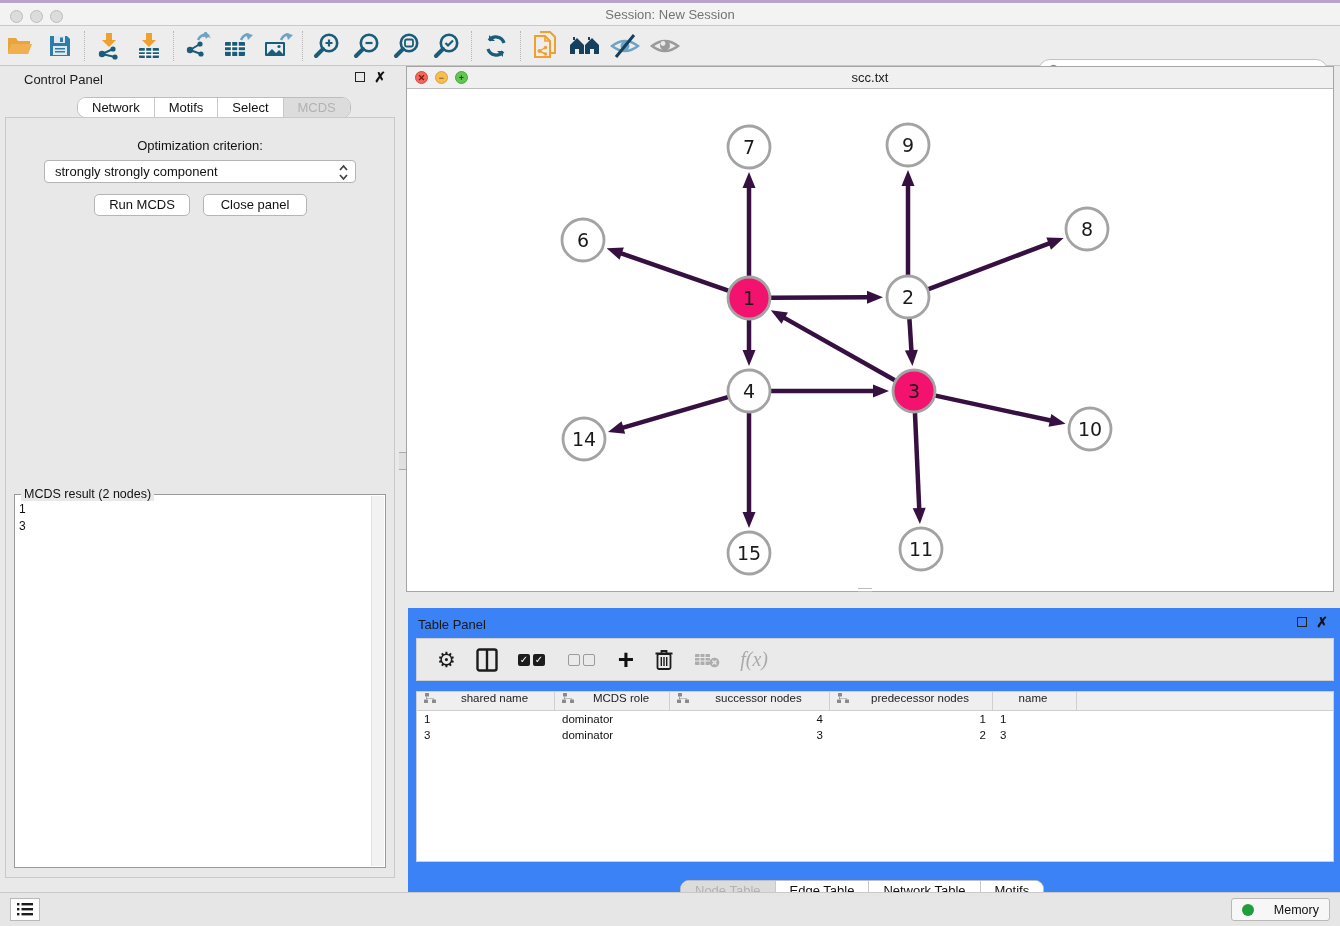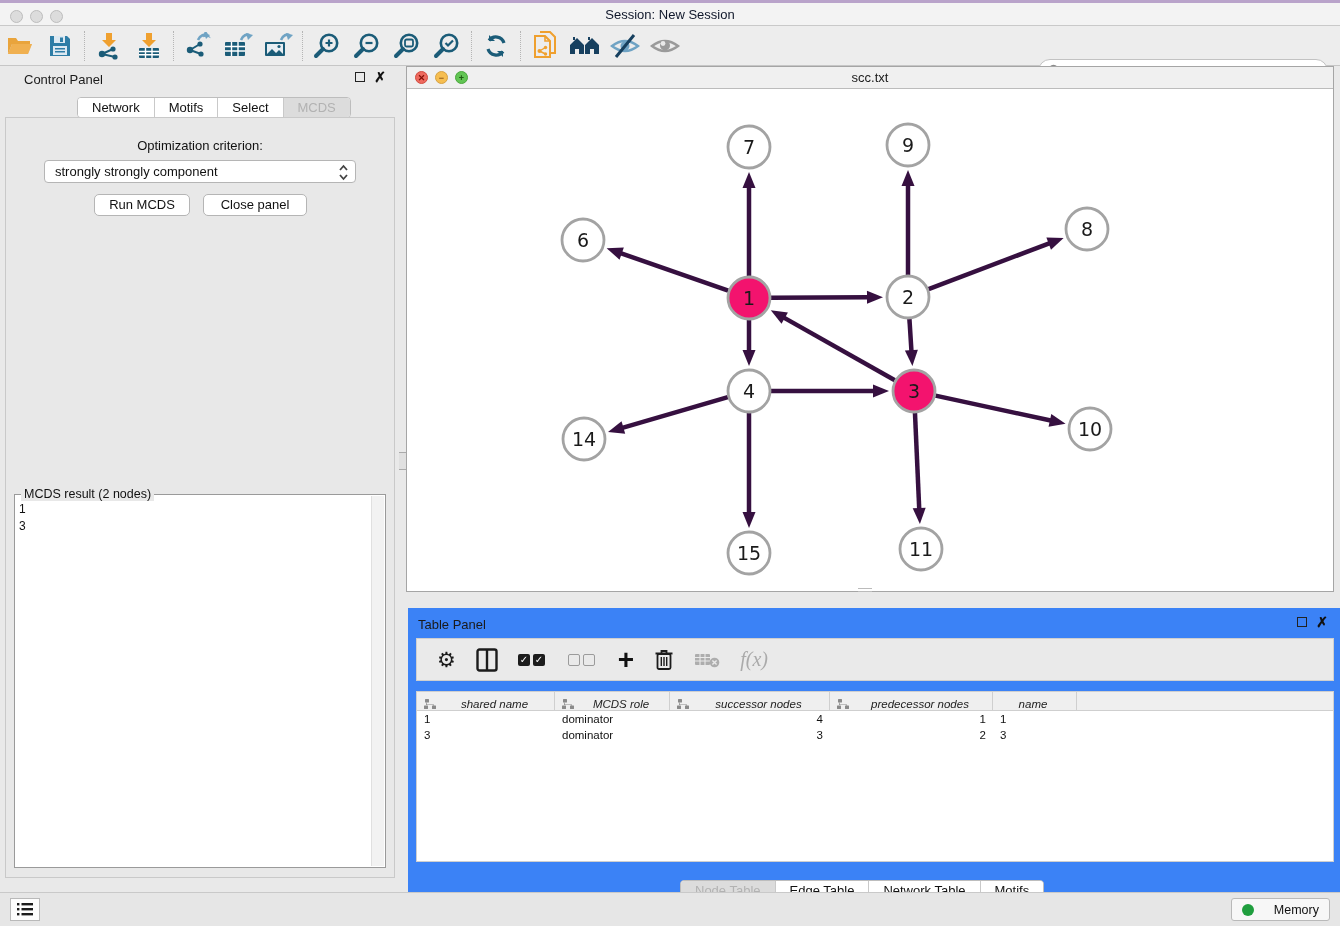--- a/index.html
+++ b/index.html
@@ -7,40 +7,40 @@
     font-family:"Liberation Sans", sans-serif; background:#e9e9e9; }
   .abs { position:absolute; }
 
   
   .titlebar { left:0; top:0; width:1340px; height:26px;
     background:#f3f3f3; border-top:3px solid #b9a3ca; border-bottom:1px solid #c9c9c9; }
   .tl-dot { width:13px; height:13px; border-radius:50%; background:#dcdcdc;
     border:1px solid #bdbdbd; display:inline-block; }
   .titlebar .dots { position:absolute; left:10px; top:7px; display:flex; gap:7px; }
   .titlebar .wtitle { width:100%; text-align:center; line-height:23px;
-    font-size:13px; color:#0f172a; }
+    font-size:13px; color:#737373; }
 
   
   .toolbar { left:0; top:26px; width:1340px; height:40px; background:#ededed;
     border-bottom:1px solid #c6c6c6; display:flex; align-items:center; }
   .tbtn { width:40px; height:36px; display:flex; align-items:center; justify-content:center; }
   .tsep { width:1px; height:30px; margin:0 4px; border-left:1px dotted #b5b5b5; }
   .searchwrap { position:absolute; right:12px; top:33px; }
   .searchbox { width:290px; height:24px; border:1px solid #c2c2c2; border-radius:12px;
     background:#fff; display:flex; align-items:center; padding-left:8px; }
   .searchbox input { border:none; outline:none; flex:1; font-size:12px; background:transparent; }
 
   
   .cpanel-head { left:0; top:66px; width:400px; height:26px; }
   .cpanel-title { position:absolute; left:24px; top:6px; font-size:13px; color:#1a1a1a; }
   .panel-icons { position:absolute; top:5px; display:flex; gap:9px; align-items:center; }
   .float-ico { width:10px; height:10px; border:1.5px solid #222; display:inline-block; }
   .close-ico { font-size:14px; font-weight:bold; color:#111; line-height:12px; }
 
-  .seg-group { display:flex; border:1px solid #bdbdbd; border-radius:4px; overflow:hidden;
+  .seg-group { display:flex; border:1px solid #bdbdbd; border-radius:9px; overflow:hidden;
     background:#fff; height:21px; }
   .seg { padding:0 14px; font-size:13px; color:#111; line-height:19px; background:#fff;
     border-right:1px solid #c9c9c9; white-space:nowrap; }
   .seg:last-child { border-right:none; }
   .seg.disabled { background:#dcdcdc; color:#b2b2b2; }
   .cp-tabs { left:77px; top:97px; }
 
   .cp-box { left:5px; top:117px; width:390px; height:761px;
     border:1px solid #c9c9c9; background:#e8e8e8; }
   .opt-label { position:absolute; left:0; top:20px; width:100%; text-align:center;
@@ -90,22 +90,22 @@
   .gear-glyph { font-size:21px; color:#1c1c1c; }
   .plus-glyph { font-size:28px; font-weight:bold; color:#111; line-height:20px; }
   .fx-glyph { font-family:"Liberation Serif", serif; font-style:italic; font-size:20px; color:#aaa; }
   .chk { width:12px; height:12px; display:inline-block; margin-right:3px; border-radius:2px; }
   .chk.on { background:#1c1c1c; color:#fff; font-size:10px; line-height:12px; text-align:center; }
   .chk.off { border:1.5px solid #9b9b9b; background:#eaeaea; }
 
   .ttable { position:absolute; left:8px; top:83px; width:918px; height:171px;
     background:#fff; border:1px solid #cfcfcf; }
   .thead { display:flex; height:19px; background:#efefef; border-bottom:1px solid #cfcfcf; }
-  .th { display:flex; align-items:flex-end; font-size:11.5px; color:#222;
-    border-right:1px solid #cfcfcf; padding-left:7px; gap:8px;font-style:italic; }
+  .th { display:flex; align-items:flex-start; font-size:11.5px; color:#222;
+    border-right:1px solid #cfcfcf; padding-left:7px; gap:8px; }
   .th .lbl { flex:1; text-align:center; padding-right:10px; }
   .trow { display:flex; height:16px; font-size:11.5px; color:#111; }
   .td { padding:0 7px; line-height:16px; white-space:nowrap; overflow:hidden; }
 
   .tp-tabs { position:absolute; left:272px; top:272px; }
 
   
   .statusbar { left:0; top:892px; width:1340px; height:34px; background:#e6e6e6;
     border-top:1px solid #c9c9c9; }
   .listbtn { position:absolute; left:10px; top:5px; width:30px; height:23px; background:#fdfdfd;

